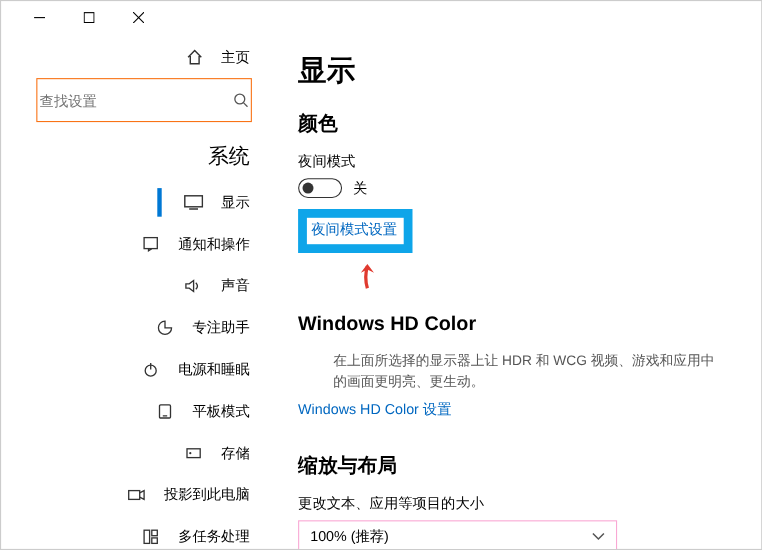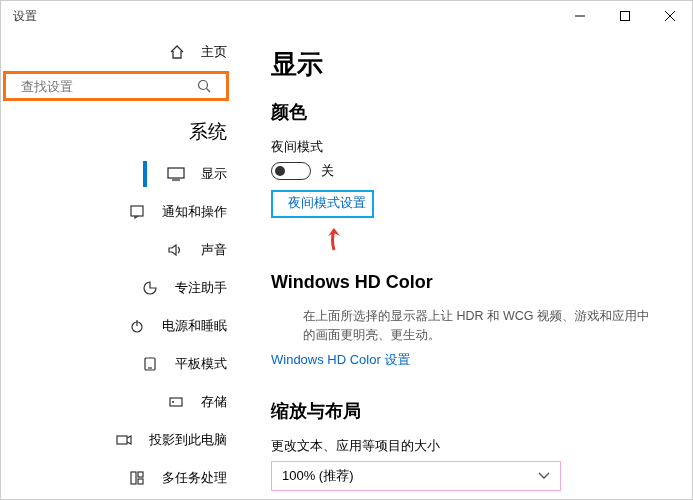--- a/index.html
+++ b/index.html
@@ -7,49 +7,48 @@
   .window { width: 693px; height: 500px; display: flex; flex-direction: column; background: #fff; border: 1px solid #ccc; }
   .titlebar { height: 30px; display: flex; align-items: center; padding-left: 12px; }
   .titlebar .title { flex: 1; font-size: 12px; color: #333; }
   .win-btns { display: flex; }
   .win-btn { width: 45px; height: 30px; display: flex; align-items: center; justify-content: center; }
   .body { flex: 1; display: flex; overflow: hidden; }
   .sidebar { width: 250px; display: flex; flex-direction: column; padding-top: 4px; align-items: flex-end; }
   .home-row { display: flex; align-items: center; gap: 16px; padding: 8px 24px 10px 24px; }
   .home-row .label { font-size: 13px; }
   .search-wrap { padding: 0 22px 14px 22px; }
-  .search { display: flex; align-items: center; border: 3px solid #f97316; height: 30px; padding: 0 15px; background: #fff; }
+  .search { display: flex; align-items: center; border: 1px solid #f97316; height: 40px; padding: 0 2px; background: #fff; }
   .search input { flex: 1; border: none; outline: none; font-size: 13px; background: transparent; }
   .cat-label { font-weight: 400; font-size: 19px; padding: 4px 24px 10px 22px; }
   .nav-item { display: flex; align-items: center; gap: 16px; padding: 10px 24px; position: relative; cursor: default; }
   .nav-item.selected::before { content: ""; position: absolute; left: 0; top: 6px; bottom: 6px; width: 4px; background: #0078d4; }
   .nav-item .icon { width: 18px; display: flex; justify-content: center; color: #333; }
   .nav-item .label { font-size: 13px; }
   .content { flex: 1; padding: 16px 30px 0 20px; overflow: hidden; }
   h1 { font-size: 26px; font-weight: 600; margin-bottom: 18px; }
   h2 { font-size: 18px; font-weight: 600; margin-bottom: 14px; }
   .sublabel { font-size: 13px; margin-bottom: 6px; }
   .toggle-row { display: flex; align-items: center; gap: 10px; margin-bottom: 10px; }
   .toggle { width: 40px; height: 18px; border: 1px solid #333; border-radius: 9px; position: relative; background: #fff; }
   .toggle .knob { position: absolute; left: 3px; top: 3px; width: 10px; height: 10px; border-radius: 50%; background: #333; }
   .link { color: #0067c0; font-size: 13px; margin-bottom: 10px; display: inline-block; }
-  .hilite { border: 2px solid #0ea5e9; padding: 2px 6px 4px 15px; display: inline-block; margin-bottom: 8px; }
+  .hilite { border: 8px solid #0ea5e9; padding: 2px 6px 4px 4px; display: inline-block; margin-bottom: 8px; }
   .arrow-wrap { margin: 0 0 14px 50px; }
   .desc { font-size: 12.5px; color: #555; line-height: 1.5; max-width: 380px; margin-bottom: 6px; margin-left: 32px; }
   .section { margin-bottom: 20px; }
   .select { display: flex; align-items: center; justify-content: space-between; border: 1px solid #f9a8d4; width: 290px; height: 30px; padding: 0 10px; font-size: 13px; background: #fff; margin-bottom: 10px; }
   svg { display: block; }
 </style>
 </head>
 <body>
 
 <div class="window">
 
   <div class="titlebar">
-    <div class="title">设置</div>
     <div class="win-btns">
       <div class="win-btn">
         <svg width="10" height="10">
             <line x1="0" y1="5" x2="10" y2="5" stroke="#000" stroke-width="1"></line>
           </svg>
       </div>
       <div class="win-btn">
         <svg width="10" height="10">
             <rect x="0.5" y="0.5" width="9" height="9" fill="none" stroke="#000" stroke-width="1"></rect>
           </svg>

